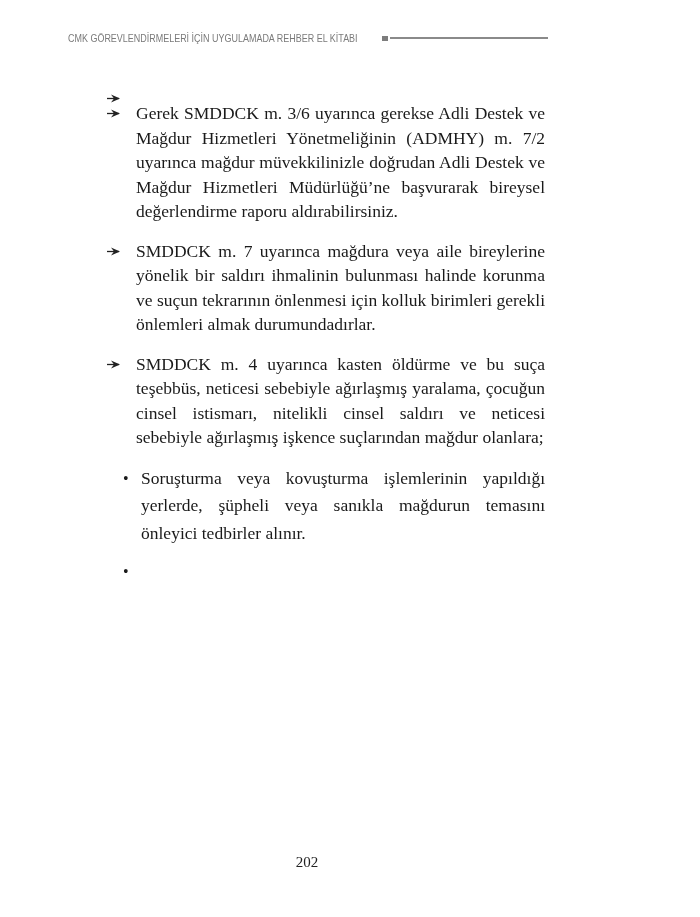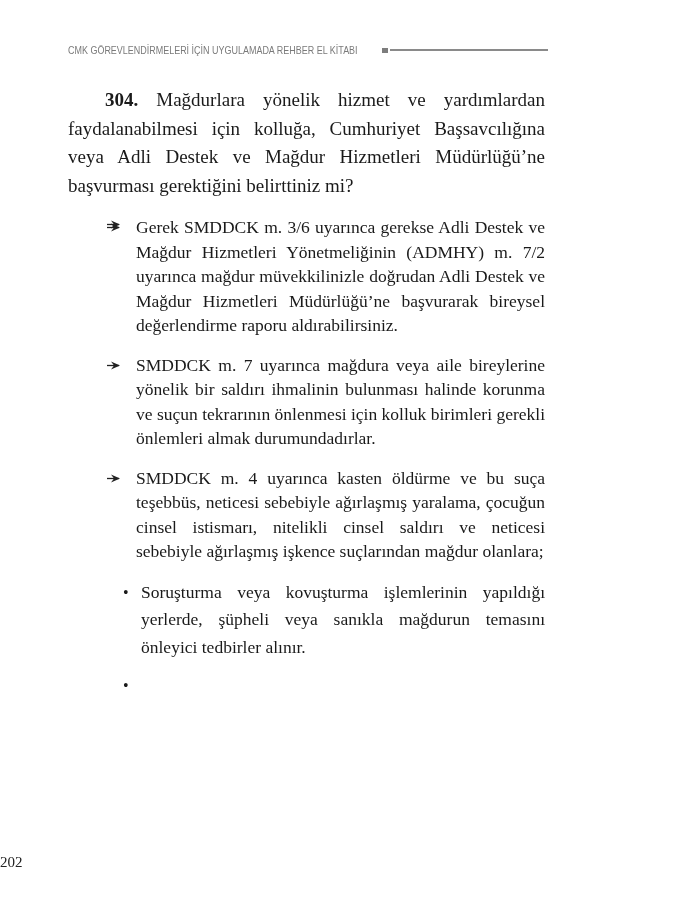--- a/index.html
+++ b/index.html
@@ -10,21 +10,21 @@
     body {
       width: 700px;
       height: 917px;
       position: relative;
       overflow: hidden;
       font-family: "Liberation Serif", serif;
       color: #1a1a1a;
     }
     .running-header {
       position: absolute;
-      top: 40px;
+      top: 28px;
       left: 68px;
       width: 480px;
       height: 20px;
       display: flex;
       align-items: center;
     }
     .running-header .title {
       font-family: "Liberation Sans", sans-serif;
       font-size: 11.5px;
       color: #7a7a7a;
@@ -95,35 +95,35 @@
       left: 55px;
       top: 0;
       font-size: 16px;
       line-height: 27.5px;
     }
     .page-number {
       position: absolute;
       top: 854px;
       left: 0;
       width: 614px;
+      text-align: center;
       font-size: 15px;
       color: #222;
     }
   </style>
 </head>
 <body>
 
 <div class="running-header">
   <span class="title">CMK GÖREVLENDİRMELERİ İÇİN UYGULAMADA REHBER EL KİTABI</span>
   <span class="marker"></span>
   <span class="rule"></span>
 </div>
 
 <div class="content">
-  <p class="question"><span class="qnum">304.</span> <span>Mağdurlara yönelik hizmet ve yardımlardan faydalanabilmesi için kolluğa, Cumhuriyet Başsavcılığına veya Adli Destek ve Mağdur Hizmetleri Müdürlüğü’ne başvurması gerektiğini belirttiniz mi?</span></p>
 
   <div class="arrow-item">
     <svg class="arrow" viewBox="0 0 16 24">
         <path d="M1 12.5 H13" stroke="#222" stroke-width="1.3" fill="none"></path>
         <path d="M5 8.5 L14 12.5 L5 16.5 L8 12.5 Z" fill="#222"></path>
       </svg>
   </div>
 
   <div class="arrow-item">
     <svg class="arrow" viewBox="0 0 16 24">

